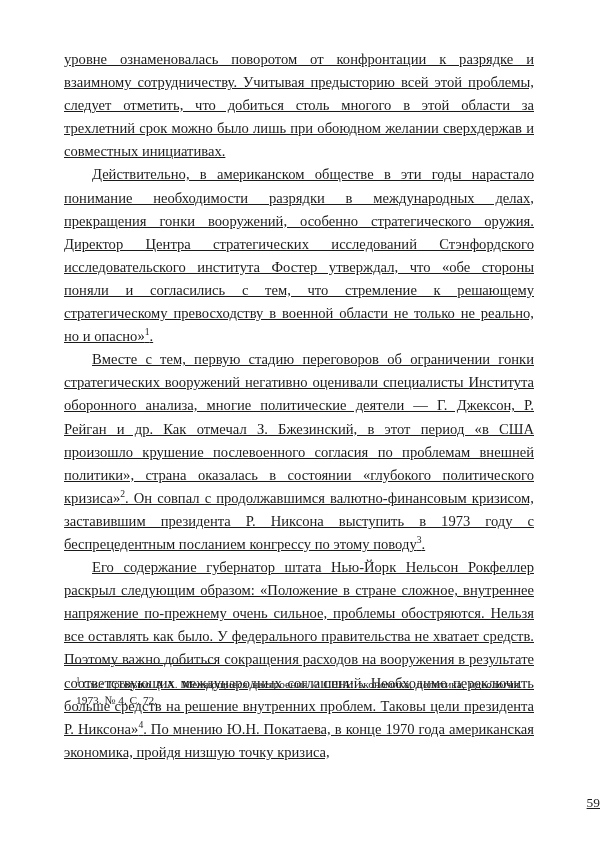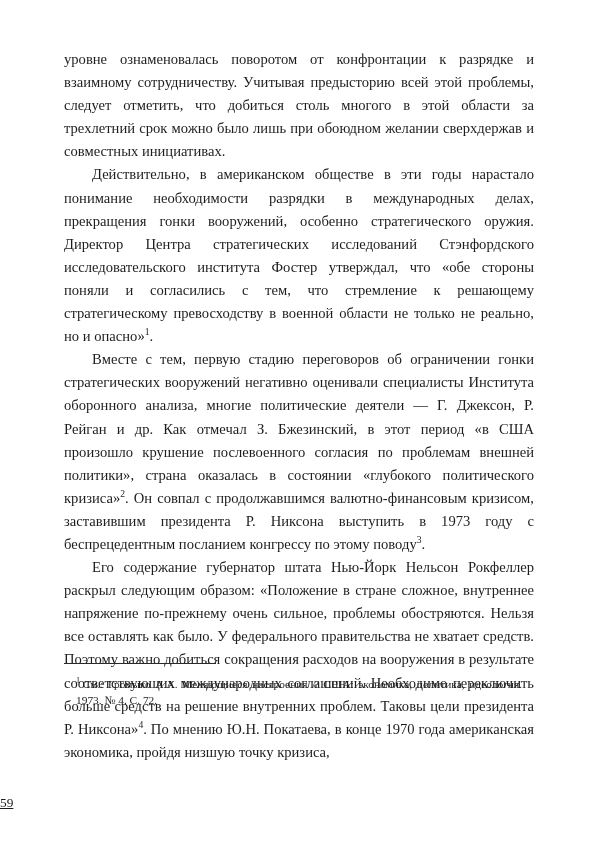--- a/index.html
+++ b/index.html
@@ -23,20 +23,21 @@
     inset: 0;
     background: #ffffff;
   }
 
   
   .textblock {
     position: absolute;
     left: 64px;
     top: 48px;
     width: 470px;
+    text-decoration: underline;
   }
 
   .para {
     margin: 0;
     text-align: justify;
     text-justify: inter-word;
     font-size: 14.6px;
     line-height: 23.1px;
     text-indent: 28px;
     color: #1d1d1d;
@@ -79,21 +80,21 @@
     line-height: 0;
     margin-right: 2.5px;
   }
 
   
   .folio {
     position: absolute;
     left: 0;
     right: 0;
     top: 795px;
-    text-align: left;
+    text-align: right;
     font-size: 13.4px;
     color: #1d1d1d;
     text-decoration: underline;
   }
 </style>
 </head>
 <body>
 
 <div class="page">
 

